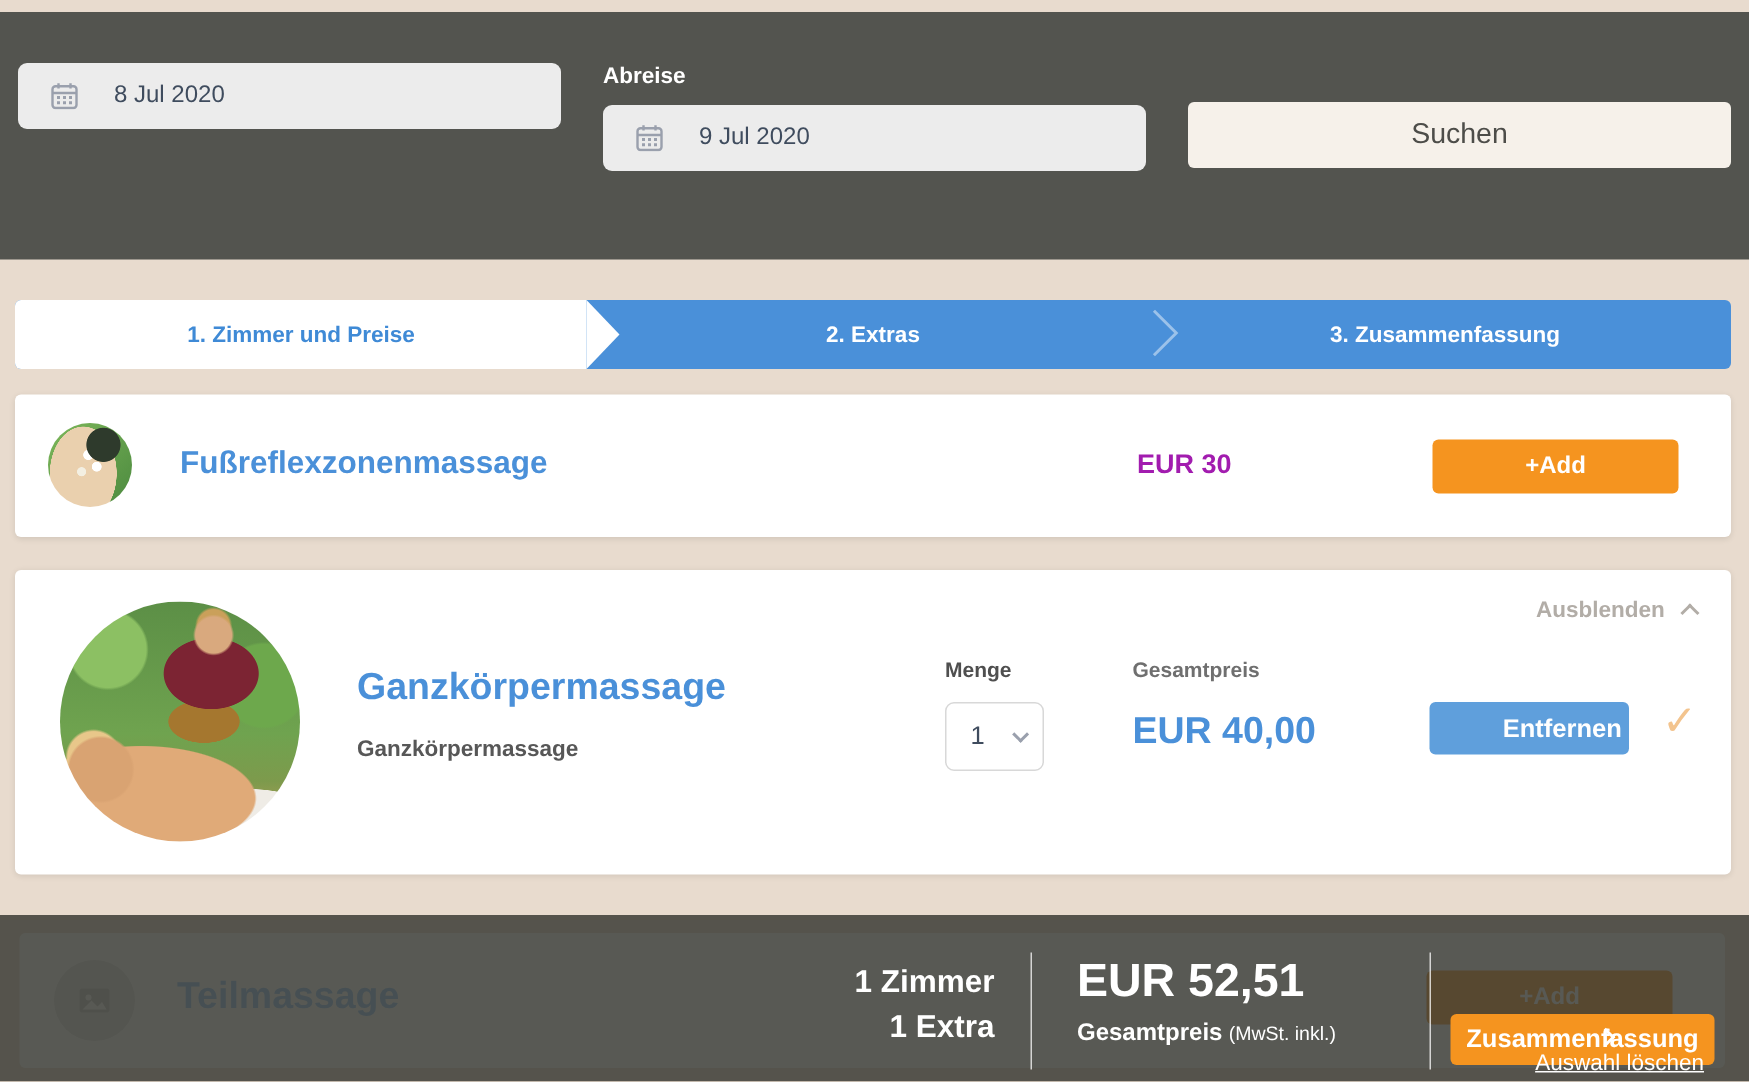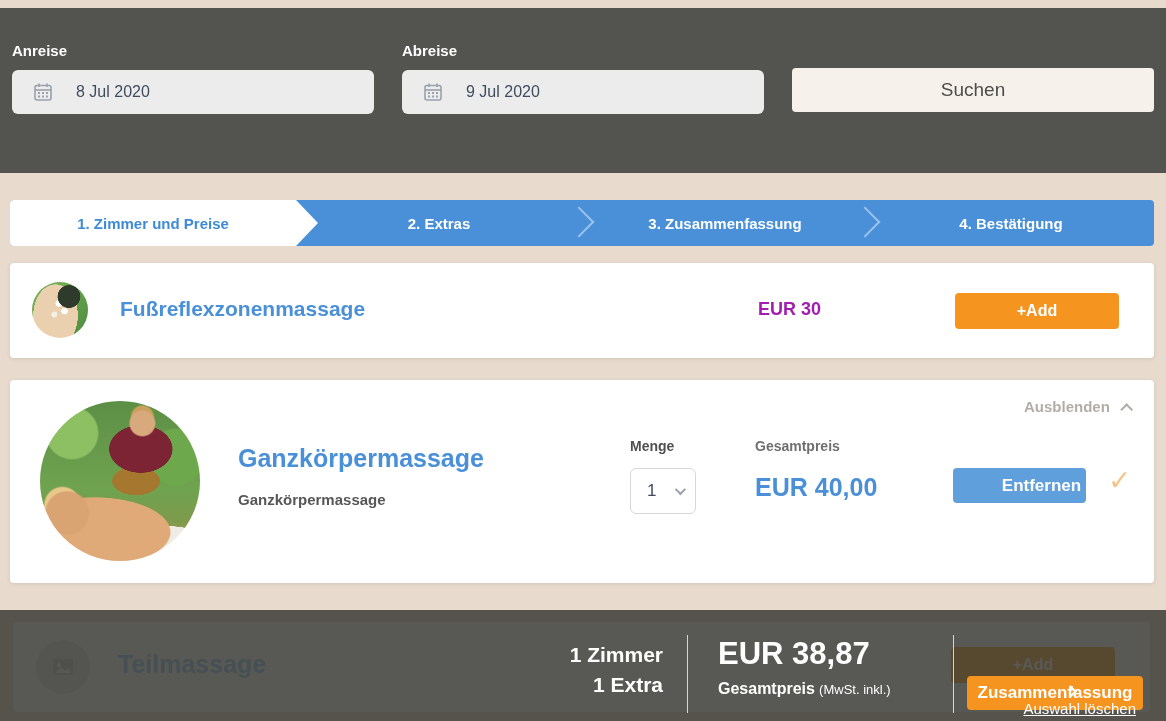--- a/index.html
+++ b/index.html
@@ -115,21 +115,20 @@
   .clear-link { position:absolute; right:30px; top:90px; font-size:15px; color:#fff;
     text-decoration:underline; cursor:pointer; }
 </style>
 </head>
 <body>
 
 <div class="page">
 
   <div class="search-bar">
     <div class="field">
-      <div class="field-label">Anreise</div>
       <div class="date-input">
         <svg class="cal-icon" viewBox="0 0 18 18">
           <rect x="1" y="2.5" width="16" height="14.5" rx="2" fill="none" stroke="#9aa0ad" stroke-width="1.6"></rect>
           <line x1="1" y1="7" x2="17" y2="7" stroke="#9aa0ad" stroke-width="1.6"></line>
           <line x1="5" y1="0.5" x2="5" y2="4" stroke="#9aa0ad" stroke-width="1.6"></line>
           <line x1="13" y1="0.5" x2="13" y2="4" stroke="#9aa0ad" stroke-width="1.6"></line>
           <g fill="#9aa0ad">
               <rect x="4" y="9" width="2" height="2"></rect>
               <rect x="8" y="9" width="2" height="2"></rect>
               <rect x="12" y="9" width="2" height="2"></rect>
@@ -170,24 +169,20 @@
     <div class="step step-active">
       <span>1. Zimmer und Preise</span>
     </div>
     <div class="step">
       <span>2. Extras</span>
     </div>
     <div class="step">
       <span class="sep-chevron"></span>
       <span>3. Zusammenfassung</span>
     </div>
-    <div class="step">
-      <span class="sep-chevron"></span>
-      <span>4. Bestätigung</span>
-    </div>
   </div>
 
   <div class="card card1">
     <div class="avatar-sm"></div>
     <div class="title">Fußreflexzonenmassage</div>
     <div class="price">EUR 30</div>
     <button class="btn-add">+Add</button>
   </div>
 
   <div class="card card2">
@@ -221,21 +216,21 @@
       <div class="ghost-title">Teilmassage</div>
       <button class="ghost-add">+Add</button>
     </div>
     <div class="bar-overlay"></div>
     <div class="bar-content">
       <div class="counts">
         <div>1 Zimmer</div>
         <div>1 Extra</div>
       </div>
       <div class="vdiv vdiv1"></div>
-      <div class="big-total">EUR 38,87</div>
+      <div class="big-total">EUR 52,51</div>
       <div class="total-sub">
         <span class="lbl">Gesamtpreis</span>
         <span class="vat">(MwSt. inkl.)</span>
       </div>
       <div class="vdiv vdiv2"></div>
       <button class="btn-summary">Zusammenfassung</button>
       <span class="chev-right"></span>
       <a class="clear-link">Auswahl löschen</a>
     </div>
   </div>

